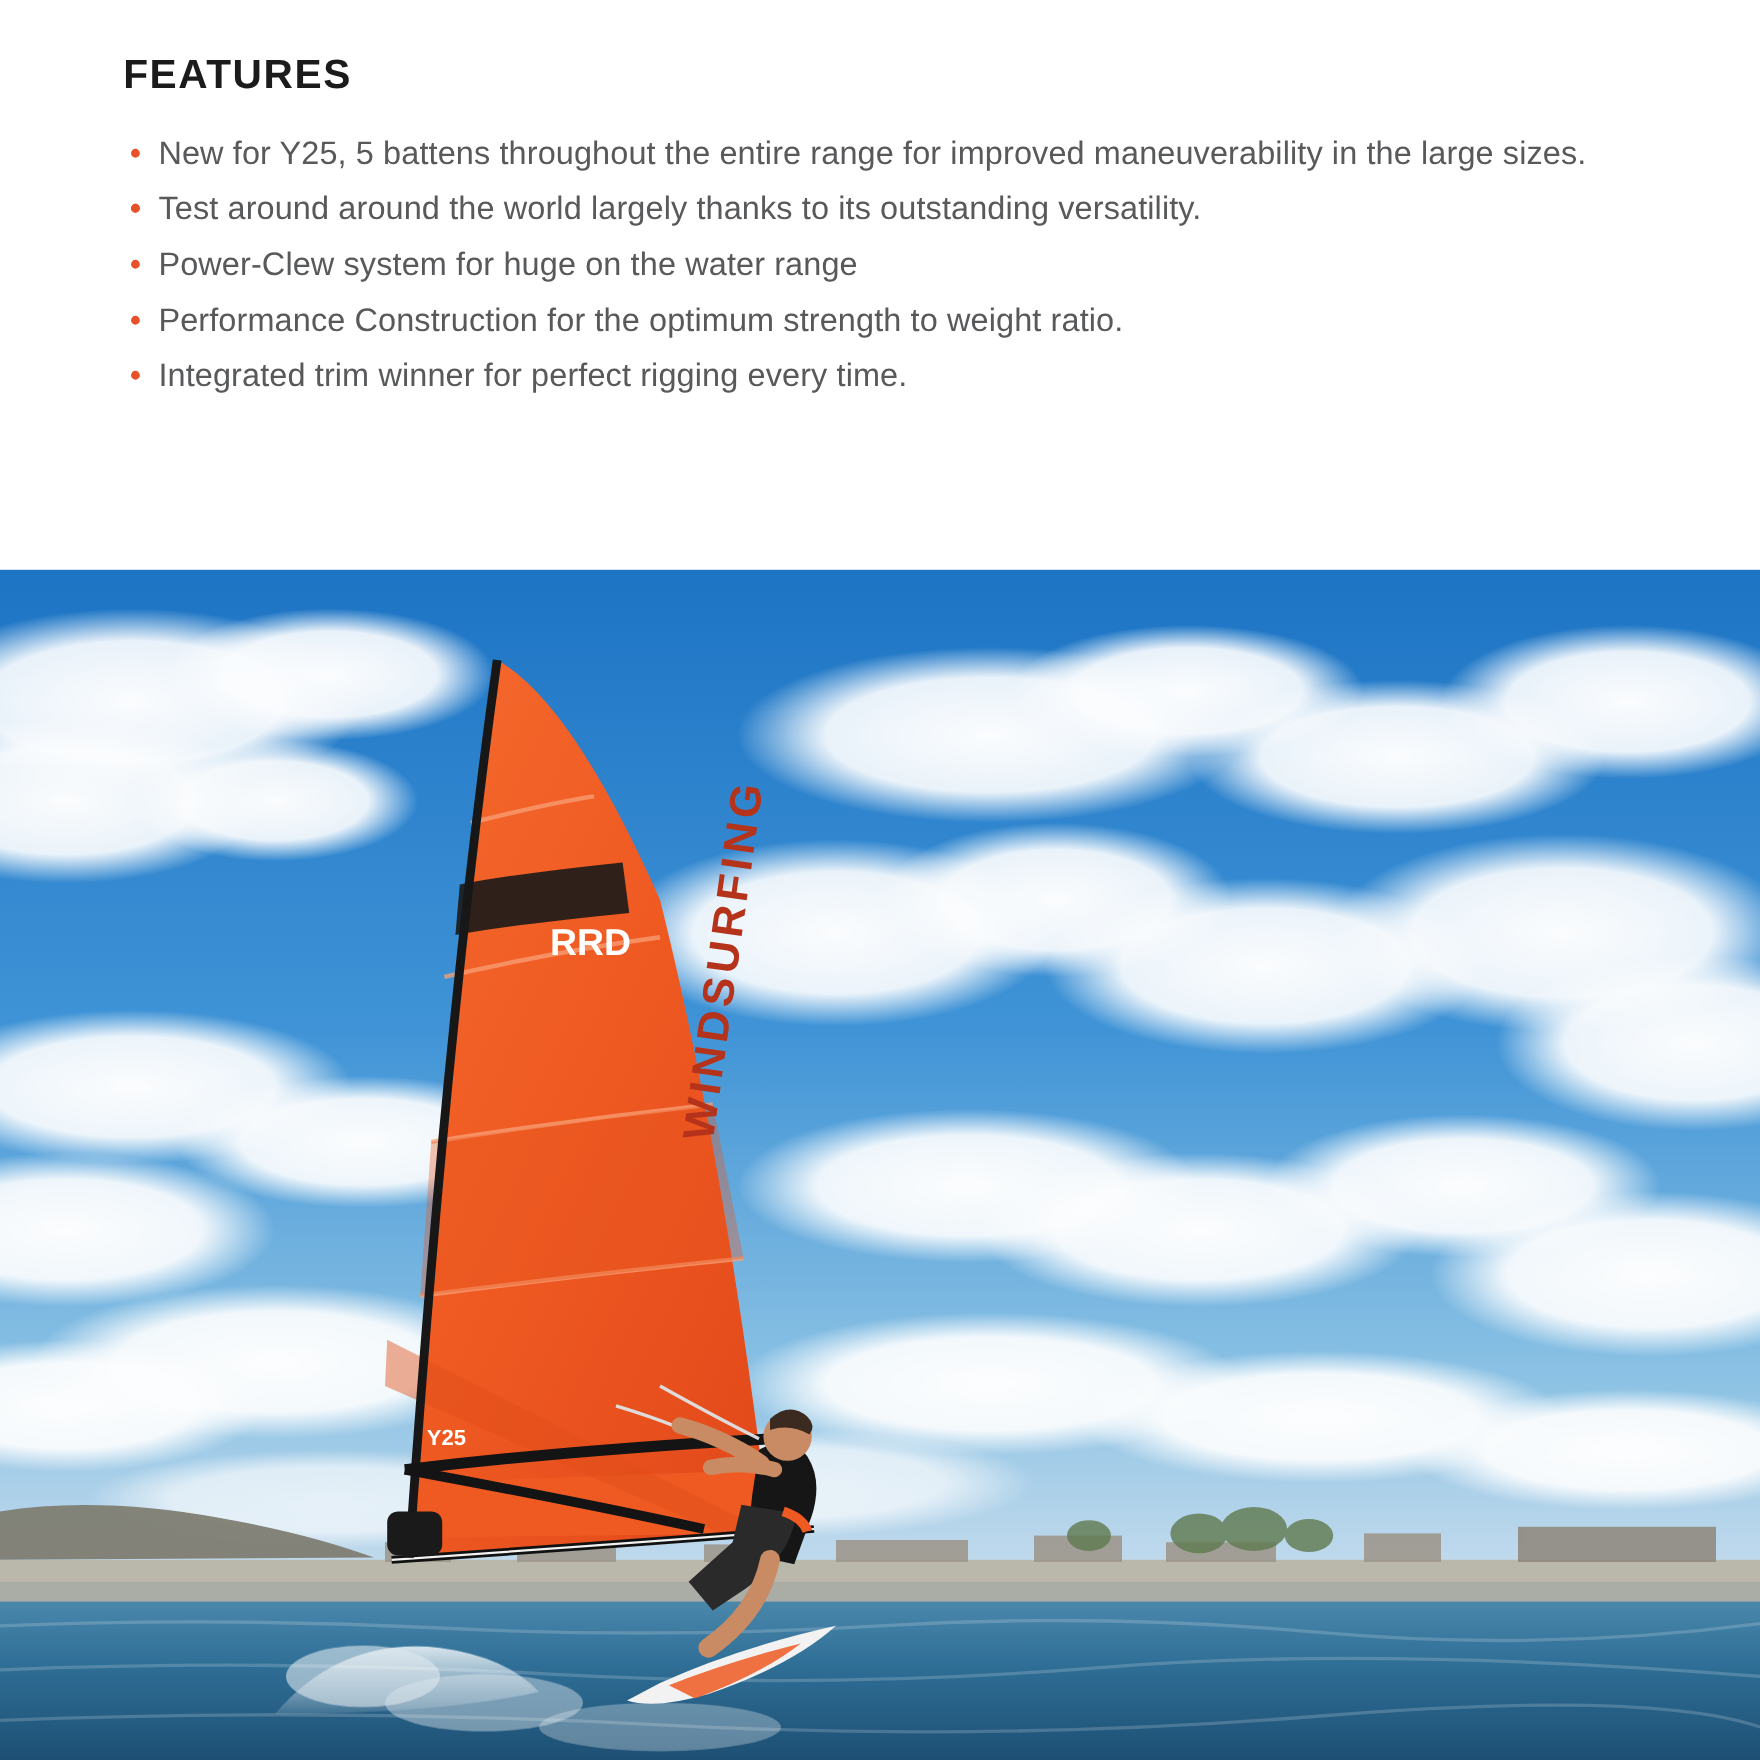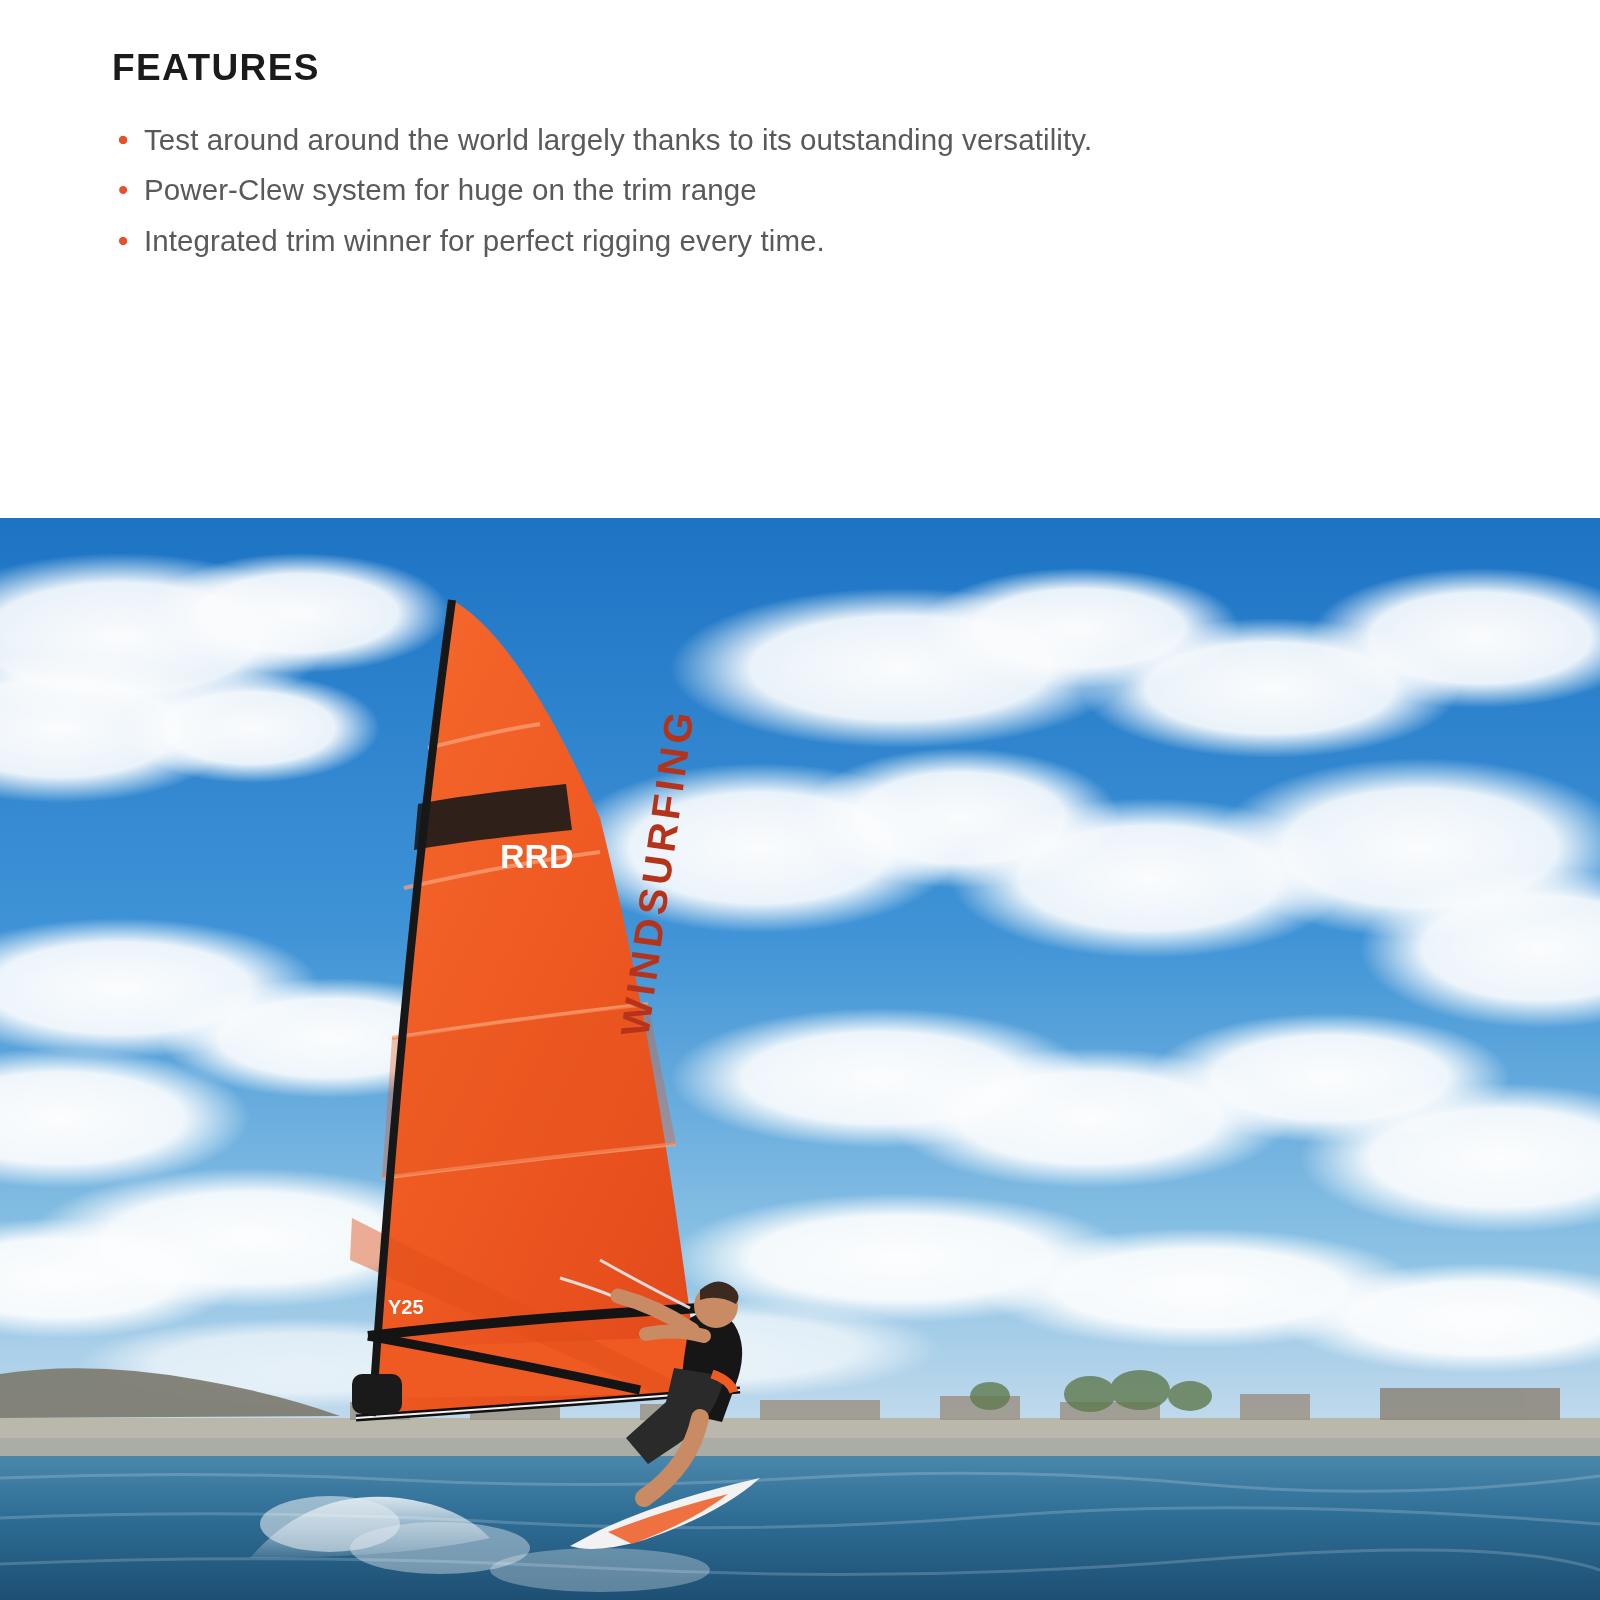--- a/index.html
+++ b/index.html
@@ -83,34 +83,36 @@
 </head>
 <body>
 
 <div class="page">
 
   <section class="features-block">
     <h1 class="features-title">FEATURES</h1>
     <ul class="features-list">
       <li class="feature-item">
         <span class="bullet">•</span>
+        <span>New for Y25, 5 battens throughout the entire range for improved maneuverability in the large sizes.</span>
       </li>
       <li class="feature-item">
         <span class="bullet">•</span>
       </li>
       <li class="feature-item">
         <span class="bullet">•</span>
         <span>Test around around the world largely thanks to its outstanding versatility.</span>
       </li>
       <li class="feature-item">
         <span class="bullet">•</span>
-        <span>Power-Clew system for huge on the trim range</span>
-      </li>
-      <li class="feature-item">
-        <span class="bullet">•</span>
+        <span>Power-Clew system for huge on the water range</span>
+      </li>
+      <li class="feature-item">
+        <span class="bullet">•</span>
+        <span>Performance Construction for the optimum strength to weight ratio.</span>
       </li>
       <li class="feature-item">
         <span class="bullet">•</span>
         <span>Integrated trim winner for perfect rigging every time.</span>
       </li>
     </ul>
   </section>
 
   <figure class="photo" style="margin:0;">
     <svg viewBox="0 0 1600 1082" xmlns="http://www.w3.org/2000/svg">

